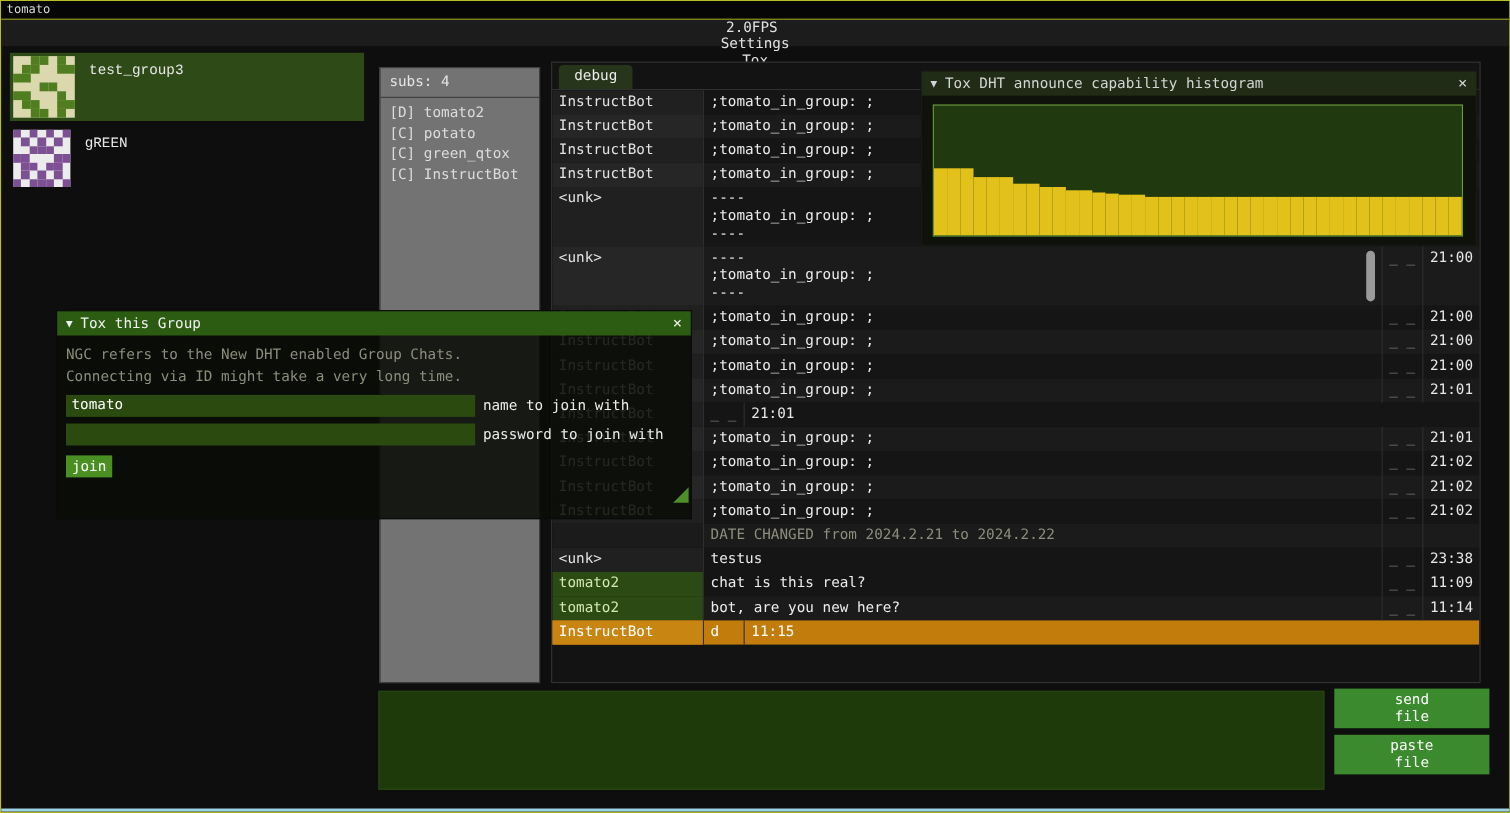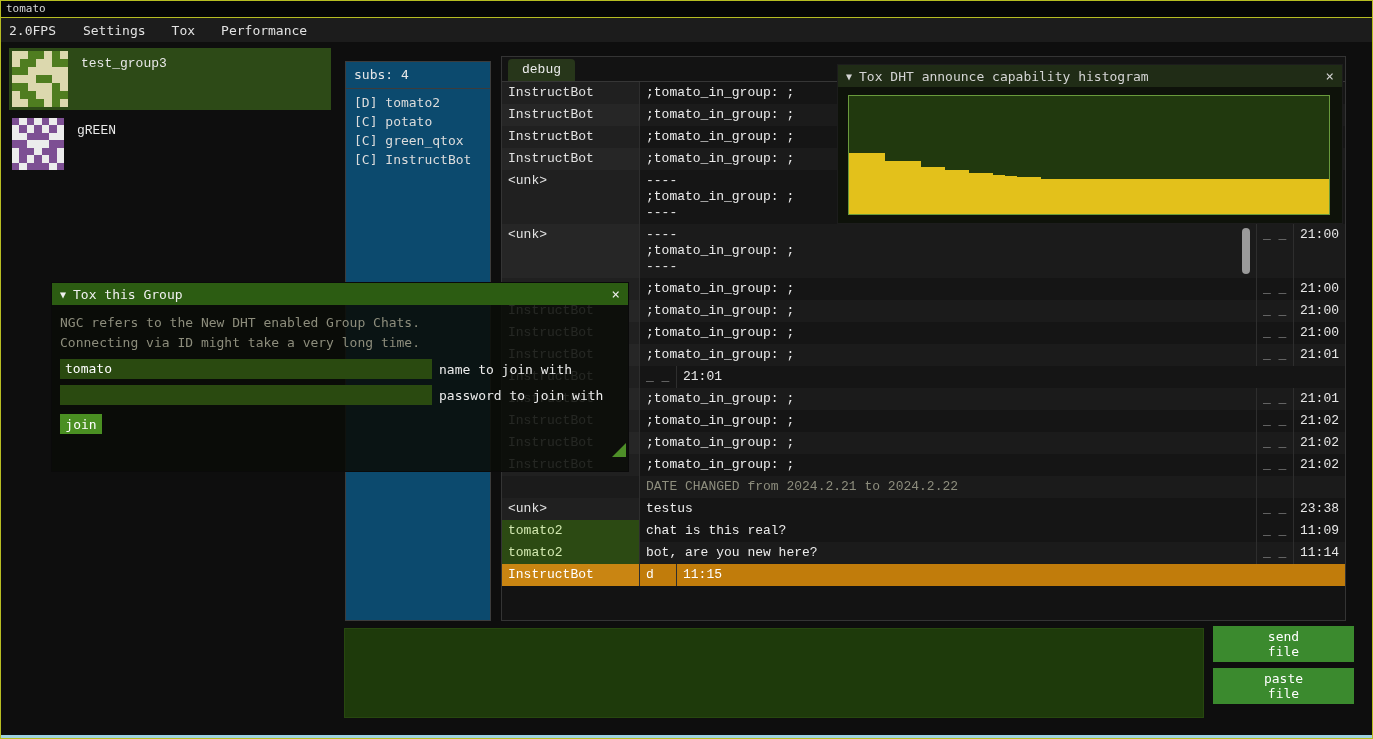--- a/index.html
+++ b/index.html
@@ -6,41 +6,41 @@
   #app{position:relative;width:1373px;height:739px;box-sizing:border-box;
        border:1px solid #b7bd22;background:#0e0e0e;overflow:hidden;
        font-family:"DejaVu Sans Mono",monospace;font-size:13px;color:#e4e4e4;}
   .bottom-edge{position:absolute;left:0;right:0;bottom:0;height:3px;background:#9ed2e2;z-index:60;}
 
   
   .titlebar{position:absolute;left:0;top:0;right:0;height:16px;background:#060606;
             color:#d8d8d8;font-size:11px;line-height:15px;padding:0 5px;
             border-bottom:1px solid #b7bd22;}
   .menubar{position:absolute;left:0;top:17px;right:0;height:24px;background:#1c1c1c;
-           display:flex;align-items:center;color:#e2e2e2;}
+           display:flex;align-items:center;color:#e2e2e2;flex-direction:column;}
   .menubar .fps{padding:0 14px 0 8px;}
   .menu-item{padding:0 13px;cursor:default;}
 
   
   .group-row{position:absolute;left:8px;width:322px;display:flex;}
   .group-row.selected{background:#2d4a17;}
   .avatar{margin:3px;display:grid;flex:none;}
   .avatar span{display:block;}
   .group-label{padding:8px 0 0 10px;color:#e8e8e8;font-family:Liberation Mono, monospace;}
 
   
   .subs-panel{position:absolute;left:344px;top:60px;width:146px;height:560px;
-              box-sizing:border-box;border:1px solid #3c3c3c;background:#0c4a6e;}
+              box-sizing:border-box;border:1px solid #3c3c3c;background:#737373;}
   .subs-header{padding:5px 8px 4px 8px;color:#e6e6e6;}
   .subs-sep{height:1px;background:#3c3c3c;margin:2px 0 4px 0;}
   .subs-item{padding:2px 8px;color:#dcdcdc;}
 
   
   .chat-panel{position:absolute;left:500px;top:55px;width:845px;height:565px;
-              box-sizing:border-box;border:1px solid #343434;background:#131313;overflow:hidden;font-family:Liberation Mono, monospace;}
+              box-sizing:border-box;border:1px solid #343434;background:#131313;overflow:hidden;}
   .tabbar{height:24px;display:flex;align-items:flex-end;border-bottom:1px solid #363636;}
   .tab{padding:3px 14px 4px 14px;margin:2px 0 0 6px;background:#27361a;color:#ececec;
        border-radius:4px 4px 0 0;}
   .msg-table{position:absolute;left:0;top:25px;right:0;bottom:0;overflow:hidden;}
   .msg-row{display:flex;align-items:stretch;min-height:22px;box-sizing:border-box;background:#151515;}
   .msg-row.alt{background:#1b1b1b;}
   .cell{padding:3px 6px;box-sizing:border-box;line-height:16px;}
   .cell.name{width:137px;flex:none;background:rgba(255,255,255,0.05);color:#e2e2e2;}
   .cell.msg{flex:1;border-left:1px solid #2e2e2e;color:#ececec;white-space:pre-line;}
   .cell.flags{width:37px;flex:none;border-left:1px solid #2e2e2e;color:#8f8f8f;white-space:pre;}

